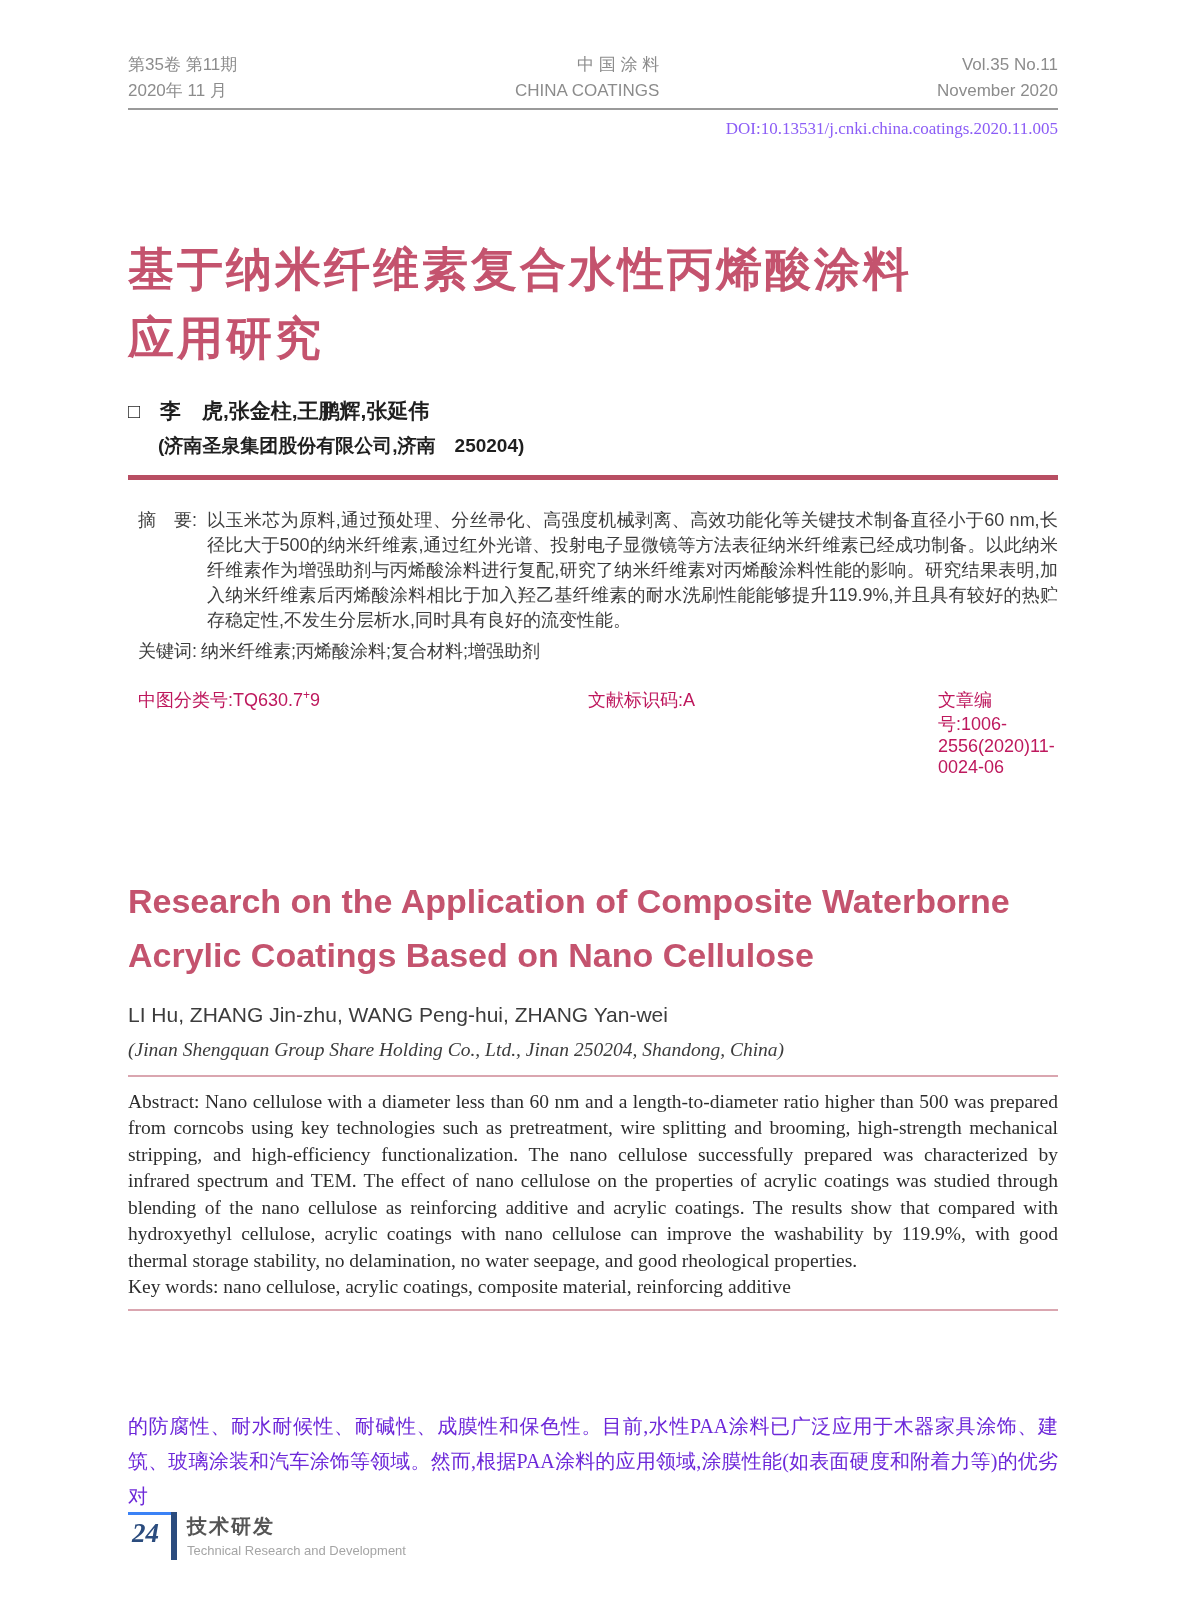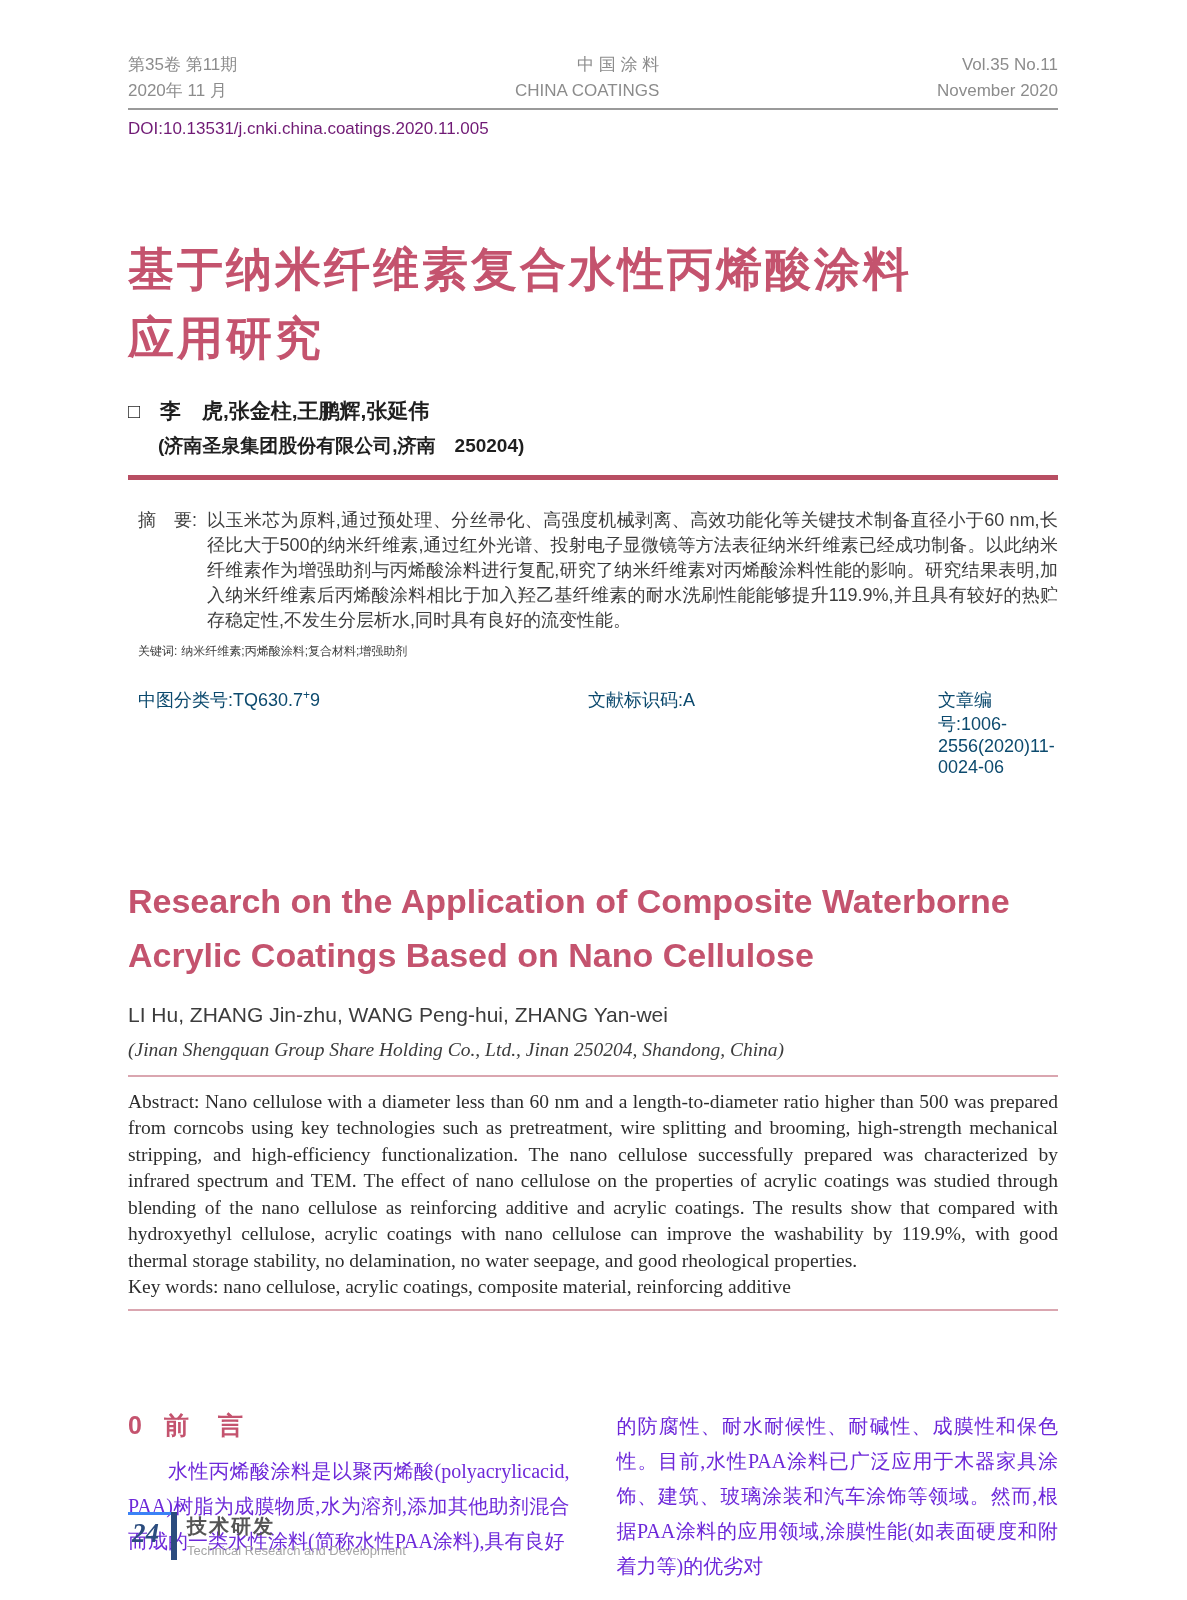--- a/index.html
+++ b/index.html
@@ -13,39 +13,39 @@
   }
   .page { position:relative; width:1187px; height:1600px; }
   .content { margin:0 129px 0 128px; }
 
   
   .hdr { display:flex; justify-content:space-between; padding-top:52px;
          color:#8c8c8c; font-size:17px; line-height:1.5; }
   .hdr-center { text-align:right; }
   .hdr-right { text-align:right; }
   .hdr-rule { border-bottom:2px solid #9a9a9a; margin-top:5px; }
-  .doi { font-family:Liberation Sans, sans-serif; color:#701a75; font-size:17px; margin-top:9px; }
+  .doi { font-family:Liberation Serif, serif; color:#8b5cf6; font-size:17px; margin-top:9px;text-align:right; }
 
   
   .title-cn { margin-top:96px; font-size:46px; font-weight:bold; letter-spacing:3px;
               color:#c4536e; line-height:1.5; }
   .authors-cn { margin-top:24px; font-size:21px; font-weight:bold; color:#1f1f1f; }
   .authors-cn .marker { margin-right:14px; font-weight:normal; font-size:20px; }
   .affil-cn { margin-top:8px; padding-left:30px; font-size:19px; font-weight:bold; color:#1f1f1f; }
   .pink-bar { height:5px; background:#b84e63; margin-top:16px; }
 
   
   .abs-row { display:flex; margin-top:28px; padding-left:10px;
              font-size:18px; color:#3d3d3d; line-height:25px; }
   .abs-label { flex:0 0 auto; margin-right:10px; white-space:nowrap; }
   .abs-text { flex:1; text-align:justify; }
   .kw-row { display:flex; margin-top:6px; padding-left:10px;
-            font-size:12px; color:#3d3d3d; line-height:25px; }
+            font-size:18px; color:#3d3d3d; line-height:25px; }
   .kw-row .kw-label { margin-right:4px; white-space:nowrap; }
-  .cls-row { display:flex; margin-top:24px; padding-left:10px; font-size:18px; color:#0c4a6e; }
+  .cls-row { display:flex; margin-top:24px; padding-left:10px; font-size:18px; color:#be185d; }
   .cls-item1 { width:450px; }
   .cls-item2 { width:350px; }
   .cls-item3 { flex:1; }
   sup { font-size:12px; }
 
   
   .title-en { margin-top:96px; font-size:34px; font-weight:bold; color:#c4536e; line-height:1.6; }
   .authors-en { margin-top:20px; font-size:21px; color:#3c3c3c; }
   .affil-en { margin-top:12px; font-family:"Liberation Serif", serif; font-style:italic;
               font-size:19.5px; color:#3c3c3c; }
@@ -133,26 +133,20 @@
 
     <div class="pink-line"></div>
 
     <p class="abs-en"><b>Abstract:</b> <span>Nano cellulose with a diameter less than 60 nm and a length-to-diameter ratio higher than 500 was prepared from corncobs using key technologies such as pretreatment, wire splitting and brooming, high-strength mechanical stripping, and high-efficiency functionalization. The nano cellulose successfully prepared was characterized by infrared spectrum and TEM. The effect of nano cellulose on the properties of acrylic coatings was studied through blending of the nano cellulose as reinforcing additive and acrylic coatings. The results show that compared with hydroxyethyl cellulose, acrylic coatings with nano cellulose can improve the washability by 119.9%, with good thermal storage stability, no delamination, no water seepage, and good rheological properties.</span></p>
     <p class="kw-en"><b>Key words:</b> <span>nano cellulose, acrylic coatings, composite material, reinforcing additive</span></p>
 
     <div class="pink-line2"></div>
 
     <div class="cols">
       <div class="col">
-        <div class="sec-head">
-          <span class="sec-num">0</span><span>前　言</span>
-        </div>
-        <p class="body-par indent">水性丙烯酸涂料是以聚丙烯酸(polyacrylicacid, PAA)树脂为成膜物质,水为溶剂,添加其他助剂混合而成的一类水性涂料(简称水性PAA涂料),具有良好</p>
-      </div>
-      <div class="col">
         <p class="body-par">的防腐性、耐水耐候性、耐碱性、成膜性和保色性。目前,水性PAA涂料已广泛应用于木器家具涂饰、建筑、玻璃涂装和汽车涂饰等领域。然而,根据PAA涂料的应用领域,涂膜性能(如表面硬度和附着力等)的优劣对</p>
       </div>
     </div>
 
   </div>
 
   <div class="pg-footer">
     <div class="pg-box">
       <div class="pg-num">24</div>
     </div>

